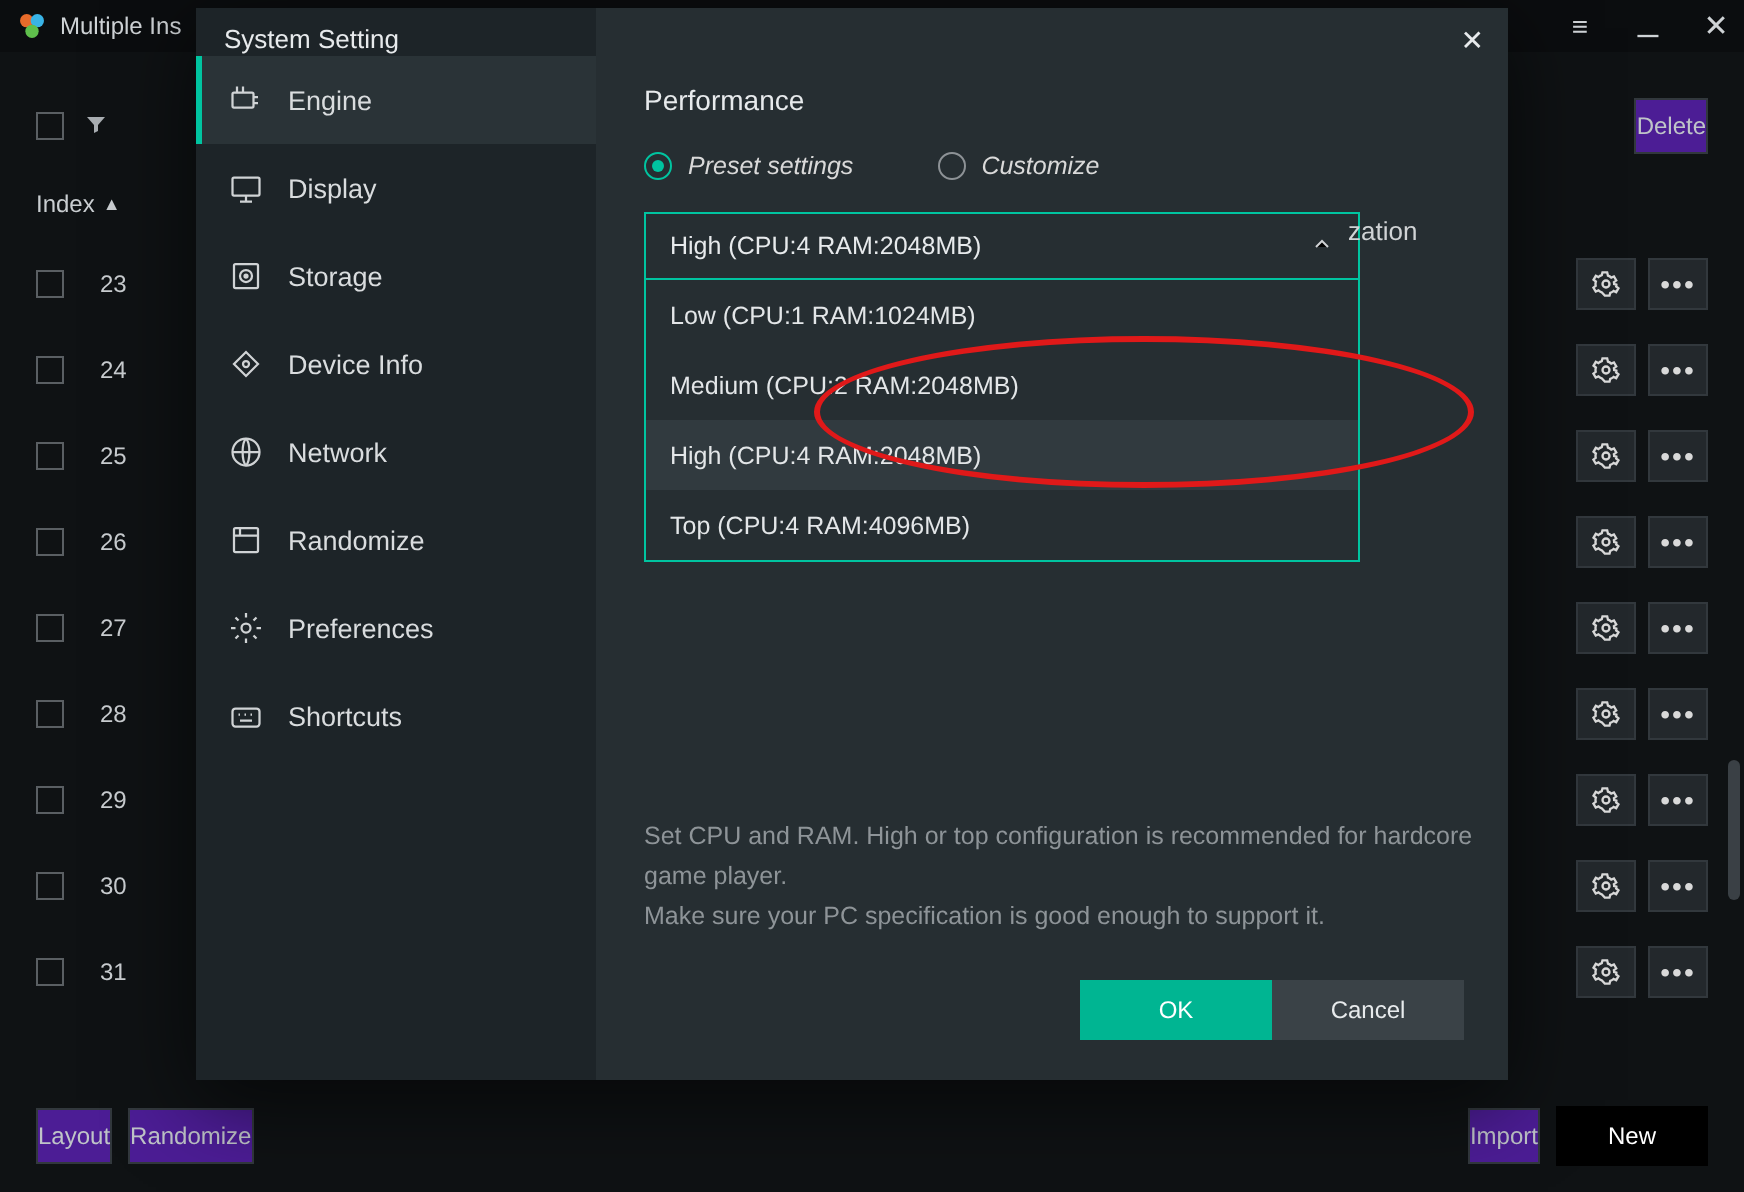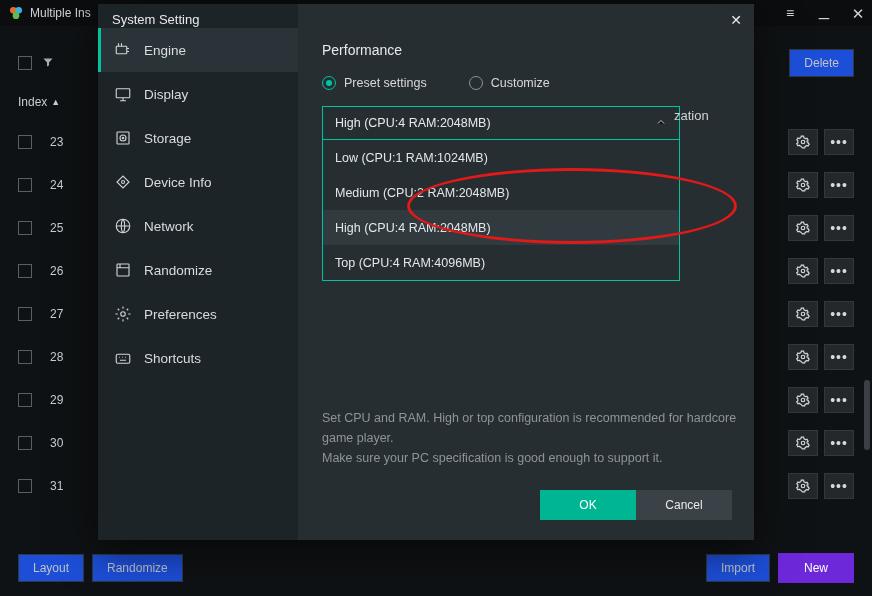--- a/index.html
+++ b/index.html
@@ -11,48 +11,48 @@
   .topbar .title { font-size:12px; }
   .winbtns { position:absolute; right:6px; top:0; display:flex; align-items:center; height:26px; gap:18px; }
   .winbtns span { width:16px; text-align:center; color:#cfd3d6; cursor:pointer; font-size:14px; line-height:1; position:relative; }
   .menudot { width:4px;height:4px;background:#de3b3b;border-radius:50%; position:absolute; top:-2px; right:-4px;}
 
   
   .underbar { position:absolute; left:0; top:43px; right:0; height:40px; display:flex; align-items:center; padding:0 18px; }
   .chkbox { width:14px;height:14px;border:1px solid #5a5f63; display:inline-block; }
   .filtericon { margin-left:10px; color:#a9aeb2; }
   .under-right { margin-left:auto; display:flex; gap:8px; }
-  .btn-flat { background:#1d4ed8; color:#bfc4c8; border:1px solid #32383d; padding:6px 14px; cursor:pointer; font-size:12px;}
+  .btn-flat { background:#4c1d95; color:#bfc4c8; border:1px solid #32383d; padding:6px 0; cursor:pointer; font-size:12px;}
   .listhead { position:absolute; left:18px; top:95px; color:#c9cdd0; font-size:12px; display:flex; align-items:center; }
   .listhead .sort { margin-left:4px; font-size:9px; }
   .rows { position:absolute; left:0; top:120px; right:0; bottom:56px; overflow:hidden; }
   .row { height:43px; display:flex; align-items:center; padding:0 18px; }
   .row .chkbox { margin-right:18px; }
   .row .num { font-size:12px; color:#c9cdd0; }
   .row .rowright { margin-left:auto; display:flex; gap:6px; }
   .row .icbtn { width:30px;height:26px;background:#23282c;border:1px solid #32383d; display:flex;align-items:center;justify-content:center;cursor:pointer; color:#d9d9d9; font-size:14px; letter-spacing:1px;}
   .bottombar { position:absolute; left:0; right:0; bottom:0; height:56px; display:flex; align-items:center; padding:0 18px; gap:8px; background:#0f1214; }
   .bottombar .spacer { flex:1; }
-  .btn-green { background:#6d28d9; color:#fff; border:none; padding:8px 26px; cursor:pointer; font-size:12px;}
+  .btn-green { background:#000000; color:#fff; border:none; padding:8px 26px; cursor:pointer; font-size:12px;}
   .scrollthumb { position:absolute; right:2px; top:380px; width:6px; height:70px; background:#3a4045; border-radius:3px;}
 
   
   .modal { position:absolute; left:98px; top:4px; width:656px; height:536px; background:#262e32; box-shadow:0 10px 40px rgba(0,0,0,.6); display:flex; }
   .modal-title { position:absolute; left:14px; top:8px; font-size:13px; color:#e7eaec; }
   .modal-close { position:absolute; right:12px; top:8px; cursor:pointer; color:#e7eaec; font-size:14px; }
 
   .side { width:200px; background:#1d2428; padding-top:24px; }
   .side-item { display:flex; align-items:center; gap:12px; padding:0 16px; height:44px; cursor:pointer; color:#d9dcde; font-size:13.5px; }
   .side-item.active { background:#2a3337; border-left:3px solid #00c4a0; padding-left:13px; }
   .side-item .ic { width:18px; display:flex; align-items:center; justify-content:center; }
   .side-item svg { stroke:#d0d3d5; fill:none; }
 
   .pane { flex:1; padding:38px 24px 18px 24px; position:relative; }
   .pane h3 { font-size:14px; font-weight:500; color:#e7eaec; margin-bottom:18px; }
-  .radios { display:flex; gap:42px; margin-bottom:16px; align-items:center; }
+  .radios { display:flex; gap:42px; margin-bottom:16px; align-items:center;font-style:italic; }
   .radio { display:flex; align-items:center; gap:8px; cursor:pointer; font-size:12.5px;}
   .radio .dot { width:14px;height:14px;border:1.5px solid #8d9296;border-radius:50%; position:relative; }
   .radio.sel .dot { border-color:#00c4a0; }
   .radio.sel .dot::after { content:""; position:absolute; left:3px;top:3px;width:6px;height:6px;background:#00c4a0;border-radius:50%; }
 
   .dropwrap { position:relative; width:358px; }
   .drop { height:34px; border:1px solid #00c4a0; display:flex; align-items:center; padding:0 12px; color:#e7eaec; justify-content:space-between; cursor:pointer; font-size:12.5px;}
   .drop .chev svg{ stroke:#d0d3d5; }
   .menu { border:1px solid #00c4a0; border-top:none; background:#262e32; }
   .opt { height:35px; display:flex; align-items:center; padding:0 12px; cursor:pointer; font-size:12.5px; color:#e3e6e8;}

